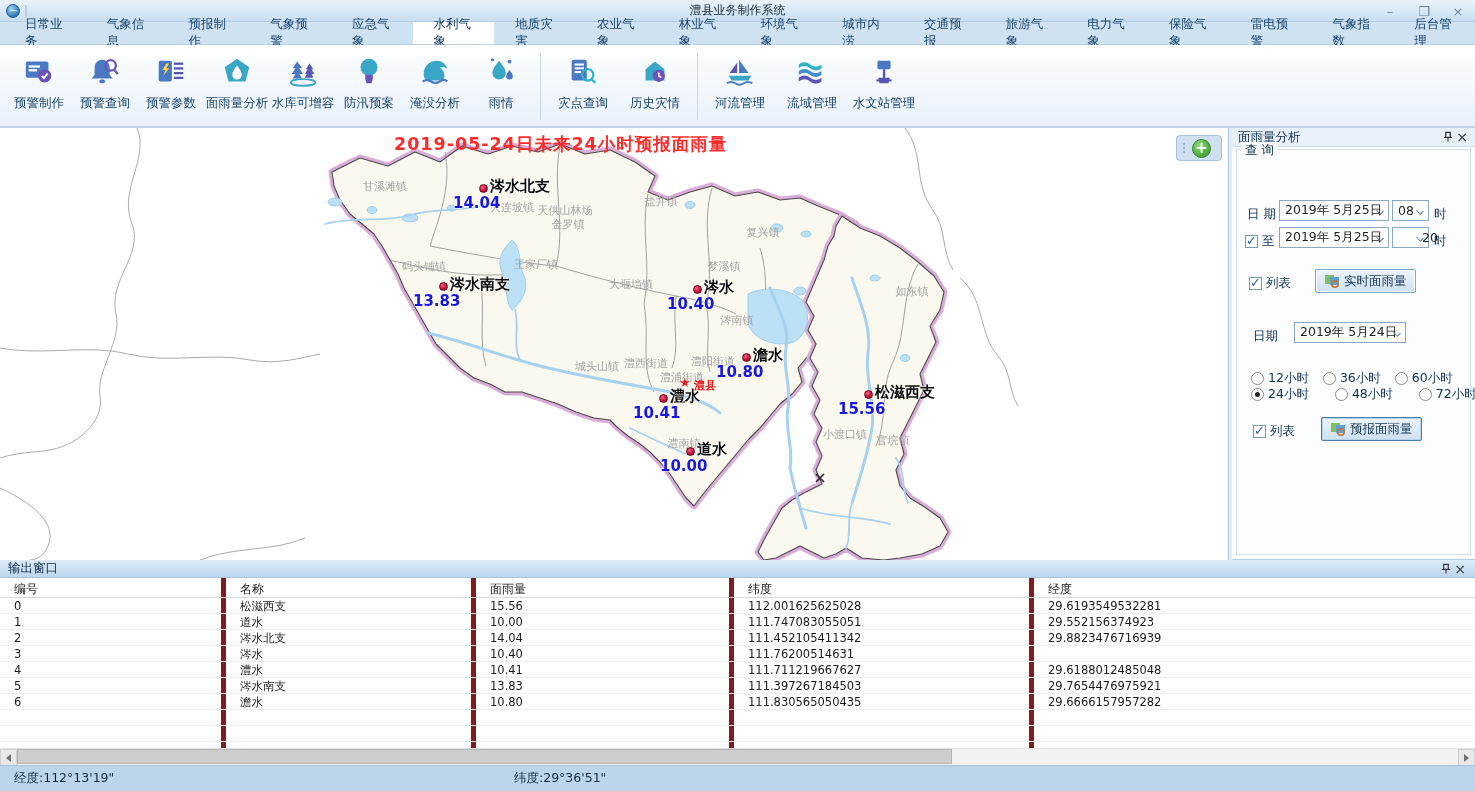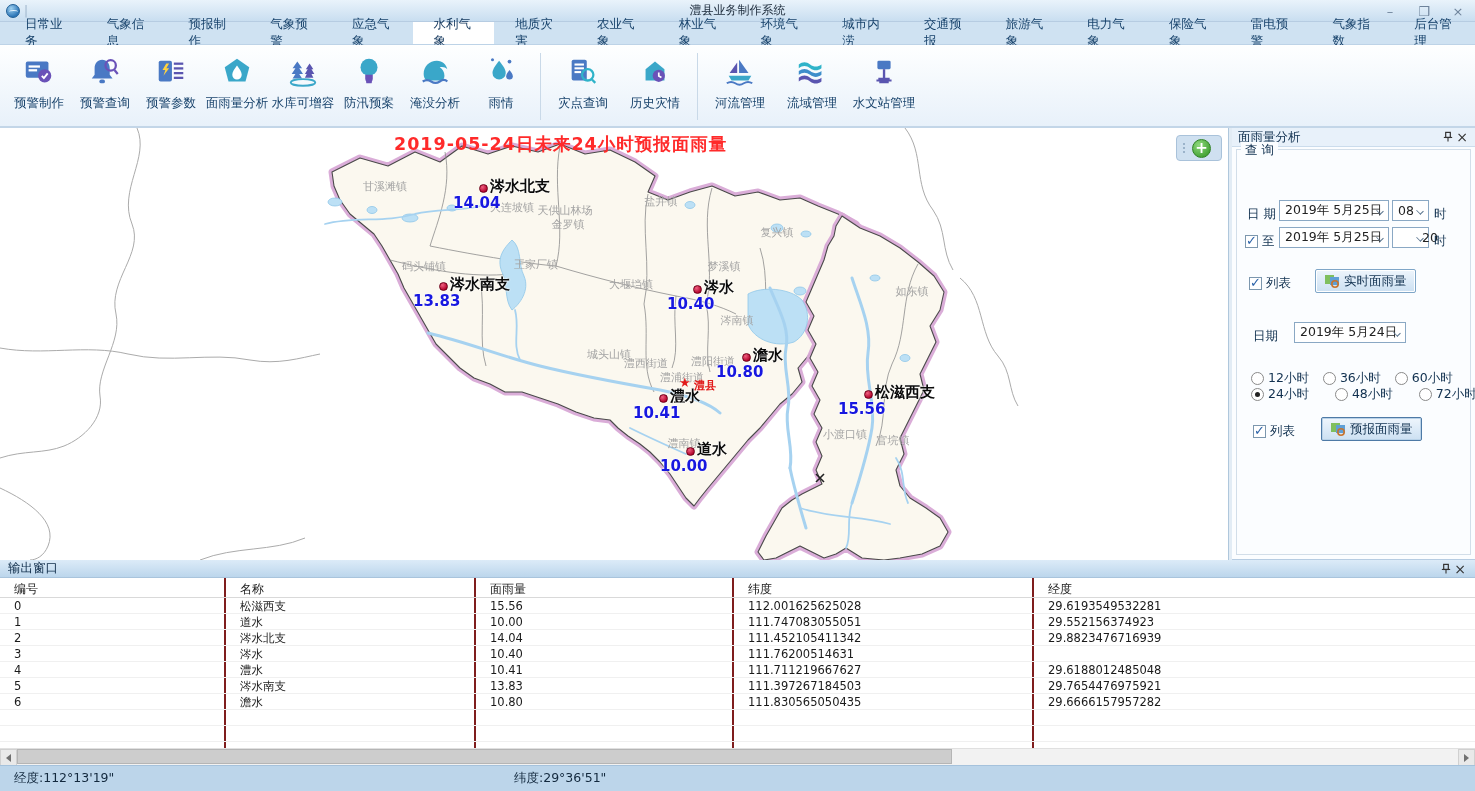--- a/index.html
+++ b/index.html
@@ -82,21 +82,21 @@
   .pbutton svg { width:16px; height:16px; }
 
   
   .output { position:absolute; left:0; top:560px; width:1475px; height:205px; background:#fff; }
   .output-titlebar { height:18px; background:linear-gradient(#DCEBF8,#BCD6EC); border-bottom:1px solid #A9C4DC;
     display:flex; align-items:center; padding:0 8px; color:#0F2C49; font-size:12.5px; }
   .output-titlebar .sp { flex:1; }
   .tbl { position:absolute; left:0; top:18px; right:0; bottom:17px; overflow:hidden; }
   .row { display:flex; height:16px; border-bottom:1px solid #F0F0F0; }
   .row.head { height:20px; border-bottom:1px solid #D9D9D9; }
-  .cell { padding:1px 0 0 14px; font-size:11.5px; color:#1A1A1A; border-right:2px solid #7f1d1d; overflow:hidden; white-space:nowrap; }
+  .cell { padding:1px 0 0 14px; font-size:11.5px; color:#1A1A1A; border-right:5px solid #7f1d1d; overflow:hidden; white-space:nowrap; }
   .row.head .cell { font-size:12px; padding-top:3px; }
   .cell:nth-child(1){ width:226px; }
   .cell:nth-child(2){ width:250px; }
   .cell:nth-child(3){ width:258px; }
   .cell:nth-child(4){ width:300px; }
   .cell:nth-child(5){ flex:1; border-right:none; }
   .hscroll { position:absolute; left:0; bottom:0; width:100%; height:17px; background:#F2F2F2; border-top:1px solid #E0E0E0; display:flex; }
   .scroll-btn { width:17px; height:17px; background:#E9E9E9; border:1px solid #D0D0D0; display:flex; align-items:center; justify-content:center; }
   .arrow-l { width:0; height:0; border-top:4px solid transparent; border-bottom:4px solid transparent; border-right:5px solid #707070; }
   .arrow-r { width:0; height:0; border-top:4px solid transparent; border-bottom:4px solid transparent; border-left:5px solid #707070; }
@@ -356,28 +356,28 @@
       </g>
     </svg>
 
     <div class="map-title">2019-05-24日未来24小时预报面雨量</div>
     <div>
         <div class="town" style="left: 385px; top: 58px;">甘溪滩镇</div>
         <div class="town" style="left: 512px; top: 79px;">火连坡镇</div>
         <div class="town" style="left: 565px; top: 82px;">天供山林场</div>
         <div class="town" style="left: 568px; top: 96px;">金罗镇</div>
         <div class="town" style="left: 661px; top: 73px;">盐井镇</div>
-        <div class="town" style="left: 763px; top: 104px; margin-left: 14px;">复兴镇</div>
+        <div class="town" style="left: 763px; top: 104px;">复兴镇</div>
         <div class="town" style="left: 724px; top: 138px;">梦溪镇</div>
         <div class="town" style="left: 424px; top: 138px;">码头铺镇</div>
         <div class="town" style="left: 536px; top: 136px;">王家厂镇</div>
         <div class="town" style="left: 631px; top: 156px;">大堰垱镇</div>
         <div class="town" style="left: 737px; top: 192px;">涔南镇</div>
         <div class="town" style="left: 912px; top: 163px;">如东镇</div>
-        <div class="town" style="left: 597px; top: 226px; margin-left: 12px;">城头山镇</div>
+        <div class="town" style="left: 597px; top: 238px;">城头山镇</div>
         <div class="town" style="left: 646px; top: 235px;">澧西街道</div>
         <div class="town" style="left: 713px; top: 233px;">澧阳街道</div>
         <div class="town" style="left: 682px; top: 249px;">澧浦街道</div>
         <div class="town" style="left: 684px; top: 315px;">澧南镇</div>
         <div class="town" style="left: 845px; top: 306px;">小渡口镇</div>
         <div class="town" style="left: 893px; top: 312px;">官垸镇</div>
         <div class="st-dot" style="left: 478.5px; top: 55.5px;"></div>
         <div class="st-name" style="left: 490px; top: 49px;">涔水北支</div>
         <div class="st-val" style="left: 453px; top: 66px;">14.04</div>
         <div class="st-dot" style="left: 438.5px; top: 153.5px;"></div>

